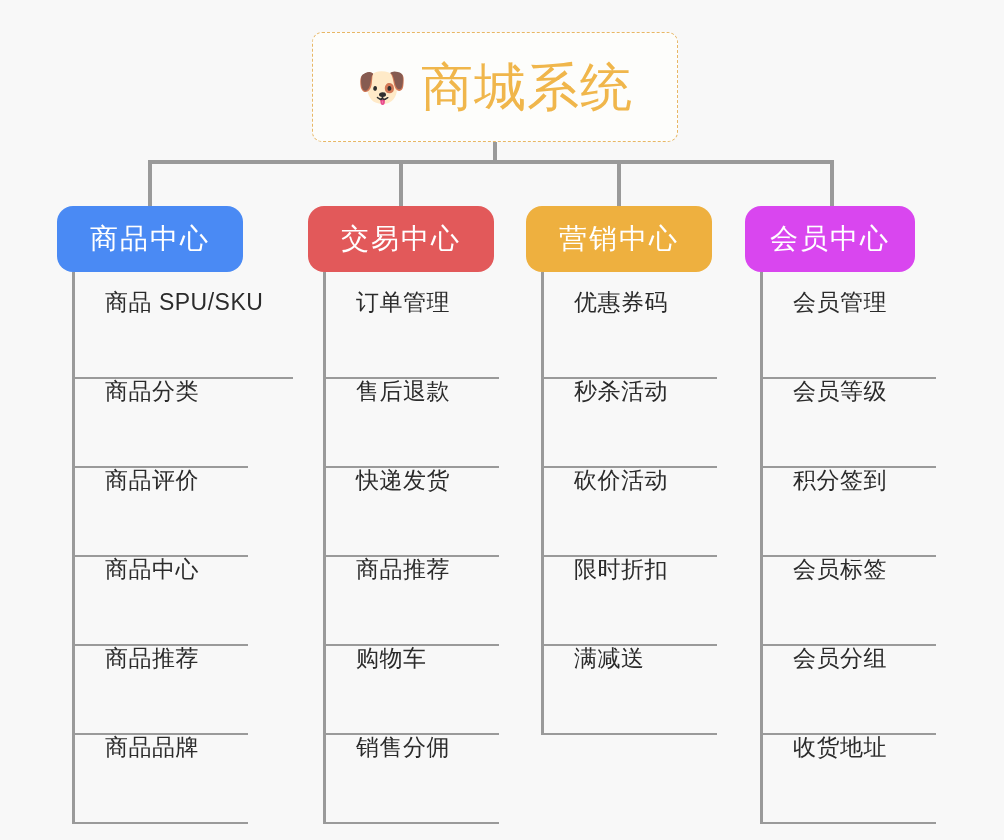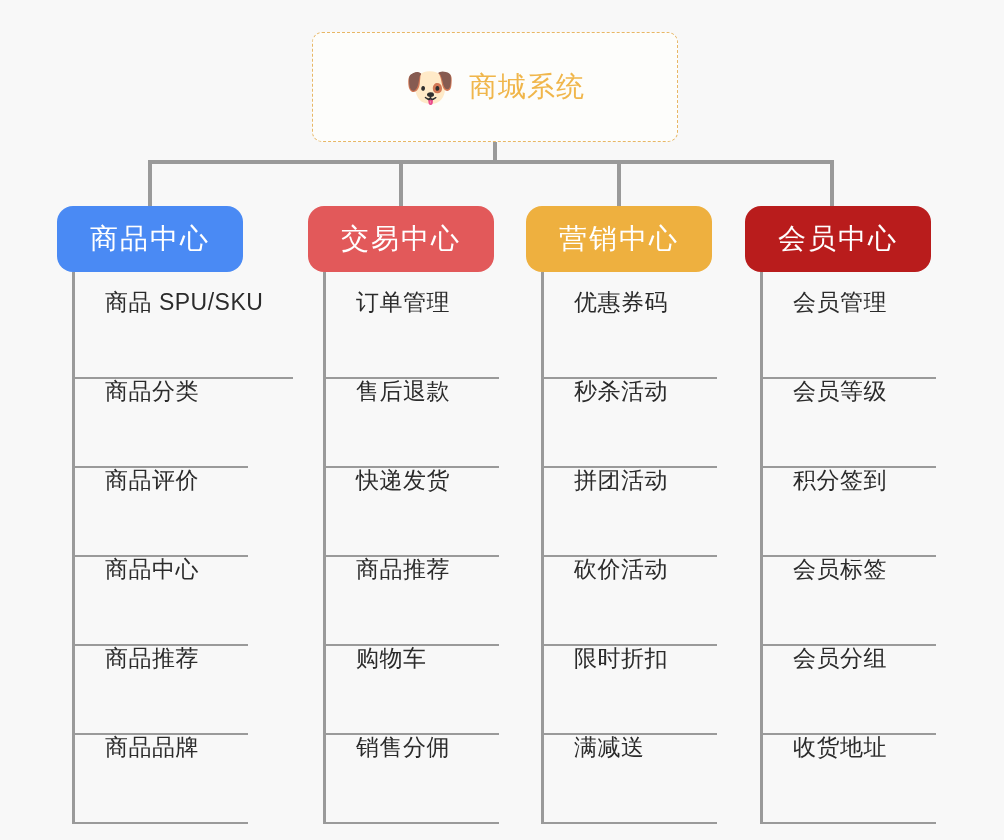--- a/index.html
+++ b/index.html
@@ -37,21 +37,21 @@
     align-items: center;
     justify-content: center;
     gap: 14px;
   }
   .root-emoji {
     font-size: 40px;
     line-height: 1;
     display: block;
   }
   .root-title {
-    font-size: 28px;
+    font-size: 52px;
     color: #f0b64b;
     letter-spacing: 1px;
     line-height: 1;
     white-space: nowrap;
   }
 
   
   .conn {
     position: absolute;
     background: #9a9a9a;
@@ -96,21 +96,21 @@
     align-items: center;
     justify-content: center;
     color: #ffffff;
     font-size: 28px;
     letter-spacing: 2px;
     white-space: nowrap;
   }
   .c1 .cat-header { width: 186px; background: #4a8af4; }
   .c2 .cat-header { width: 186px; background: #e2595a; }
   .c3 .cat-header { width: 186px; background: #eeb03f; }
-  .c4 .cat-header { width: 186px; background: #b91c1c; }
+  .c4 .cat-header { width: 170px; background: #d946ef; }
 
   
   .leaves {
     position: relative;
     margin-left: 15px;
     padding-left: 0;
     border-left: 3px solid #9a9a9a;
     margin-top: 0;
     padding-top: 18px;
   }
@@ -199,23 +199,20 @@
   <div class="column c3">
     <div class="cat-header">营销中心</div>
     <div class="leaves">
       <div class="leaf">
           <span class="leaf-label">优惠券码</span>
         </div>
       <div class="leaf">
           <span class="leaf-label">秒杀活动</span>
         </div>
       <div class="leaf">
-          <span class="leaf-label">拼团活动</span>
-        </div>
-      <div class="leaf">
           <span class="leaf-label">砍价活动</span>
         </div>
       <div class="leaf">
           <span class="leaf-label">限时折扣</span>
         </div>
       <div class="leaf">
           <span class="leaf-label">满减送</span>
         </div>
     </div>
   </div>

